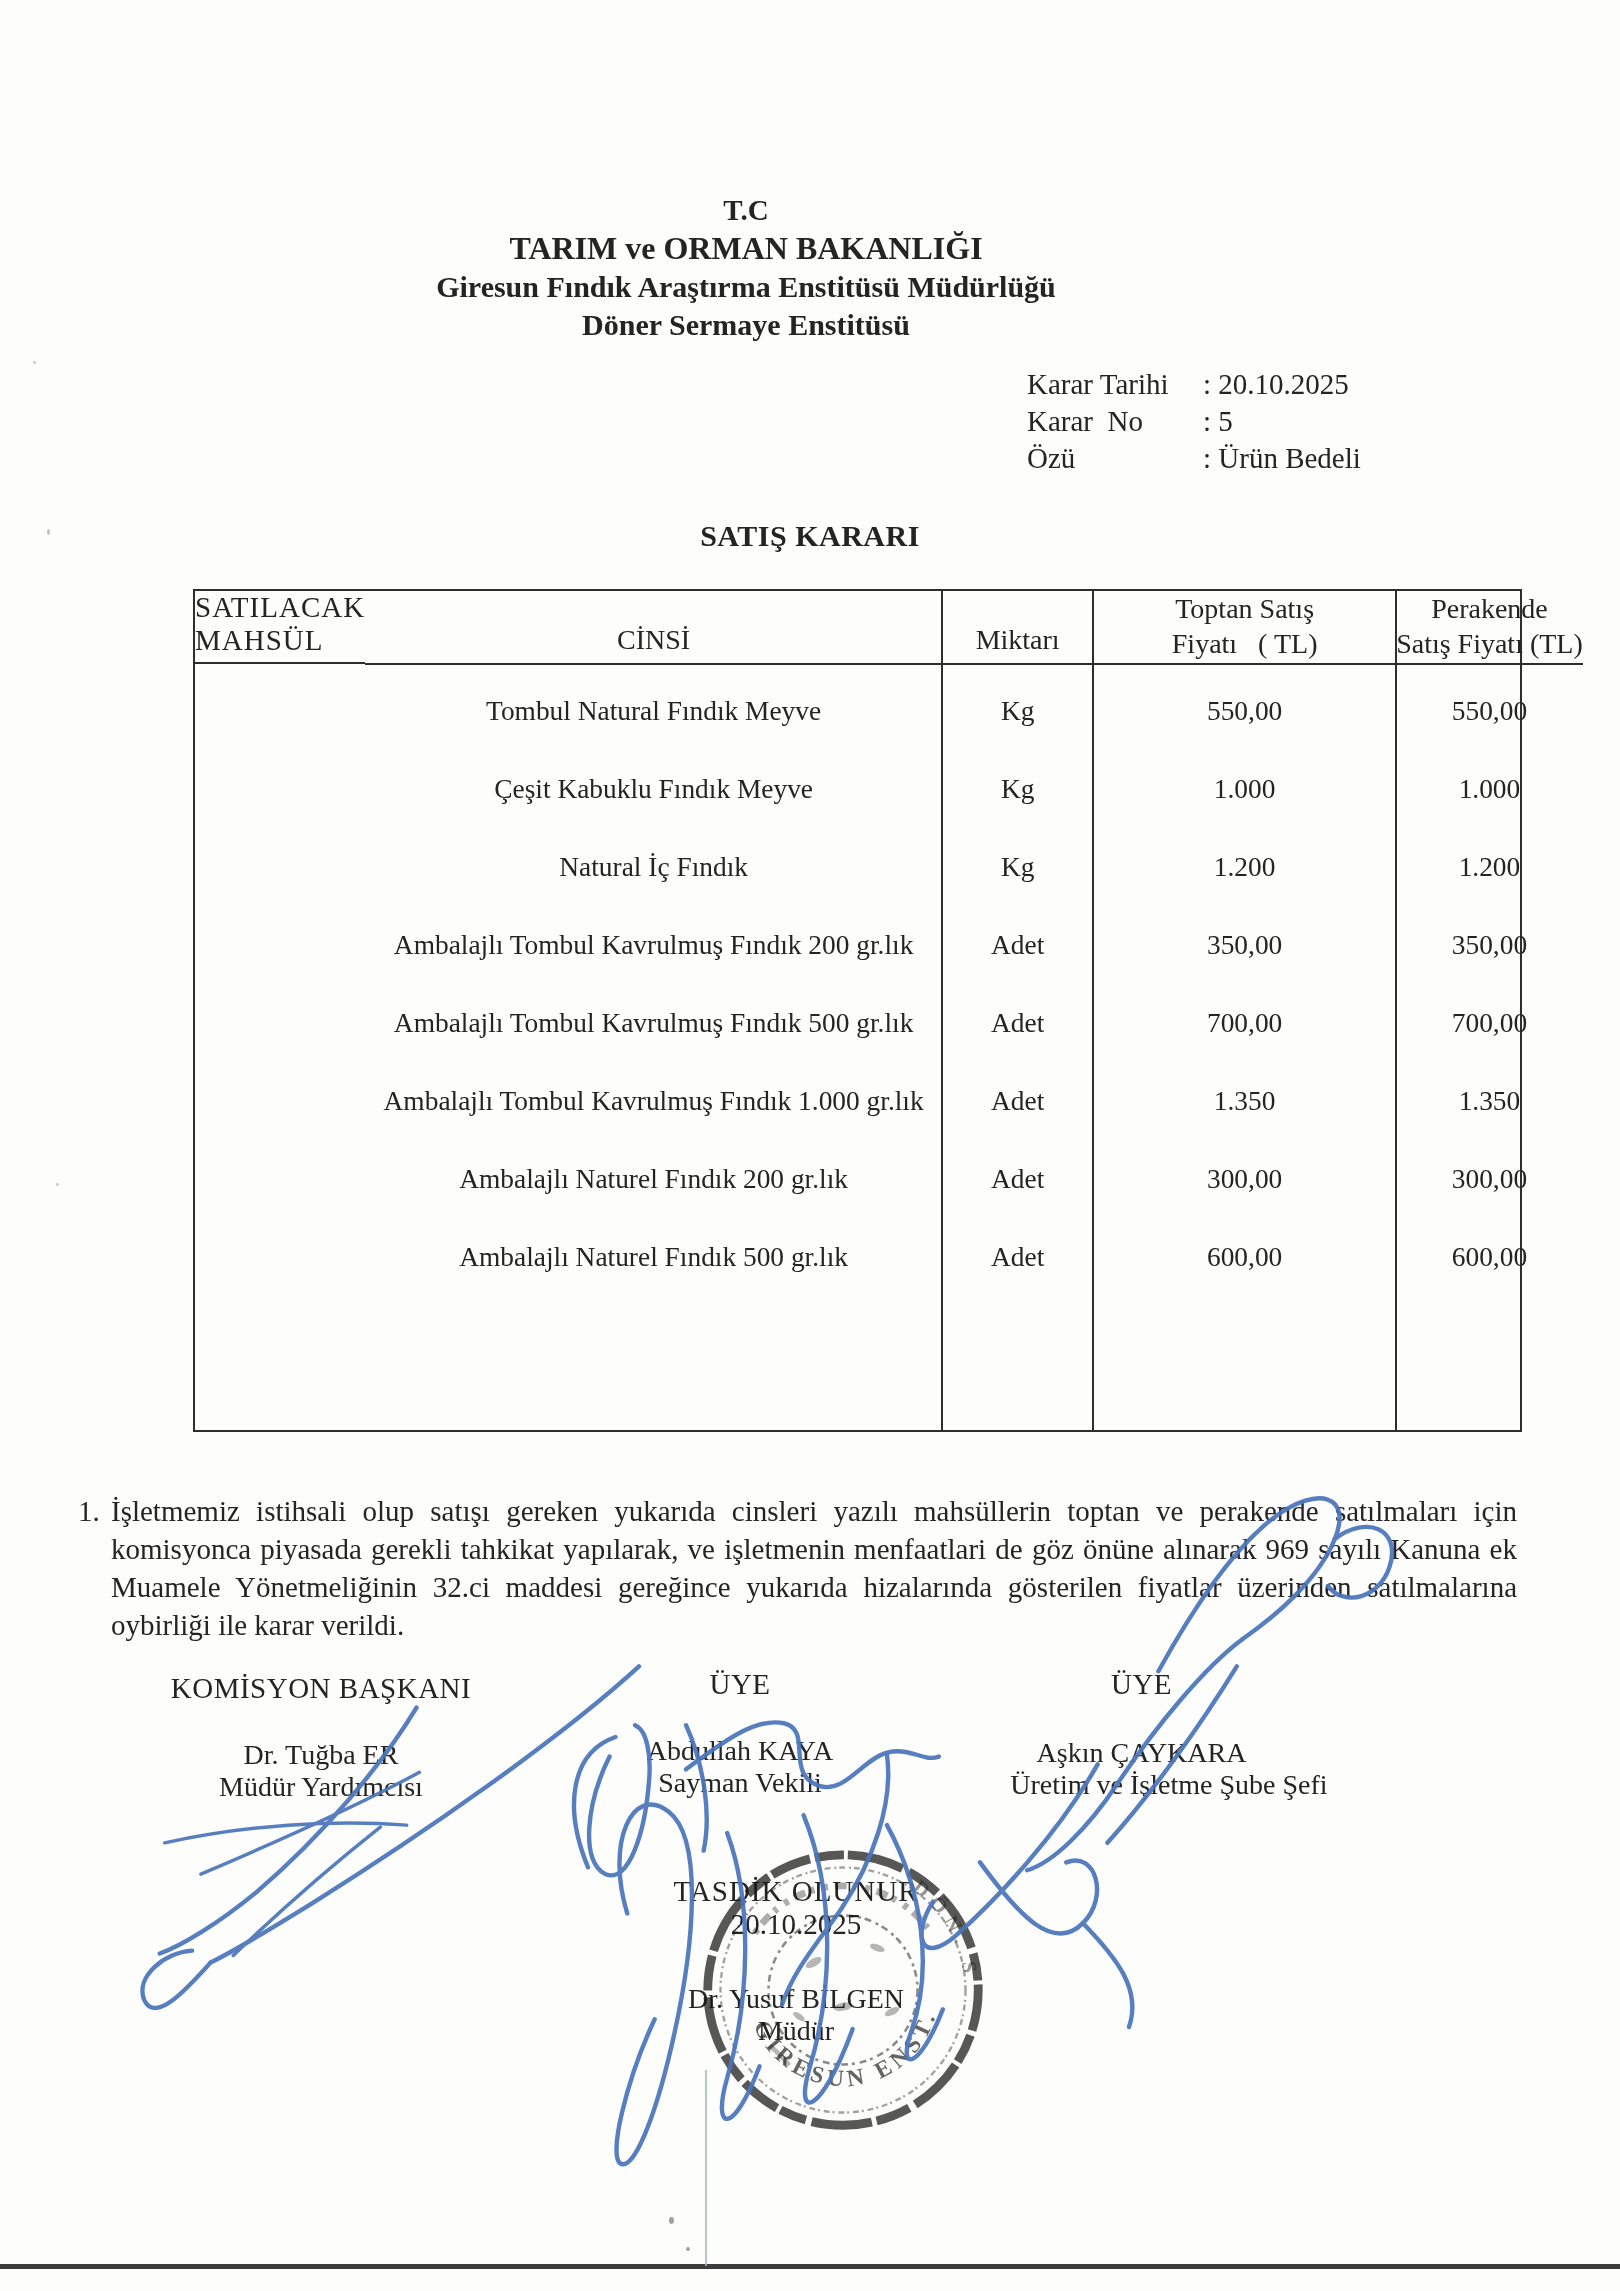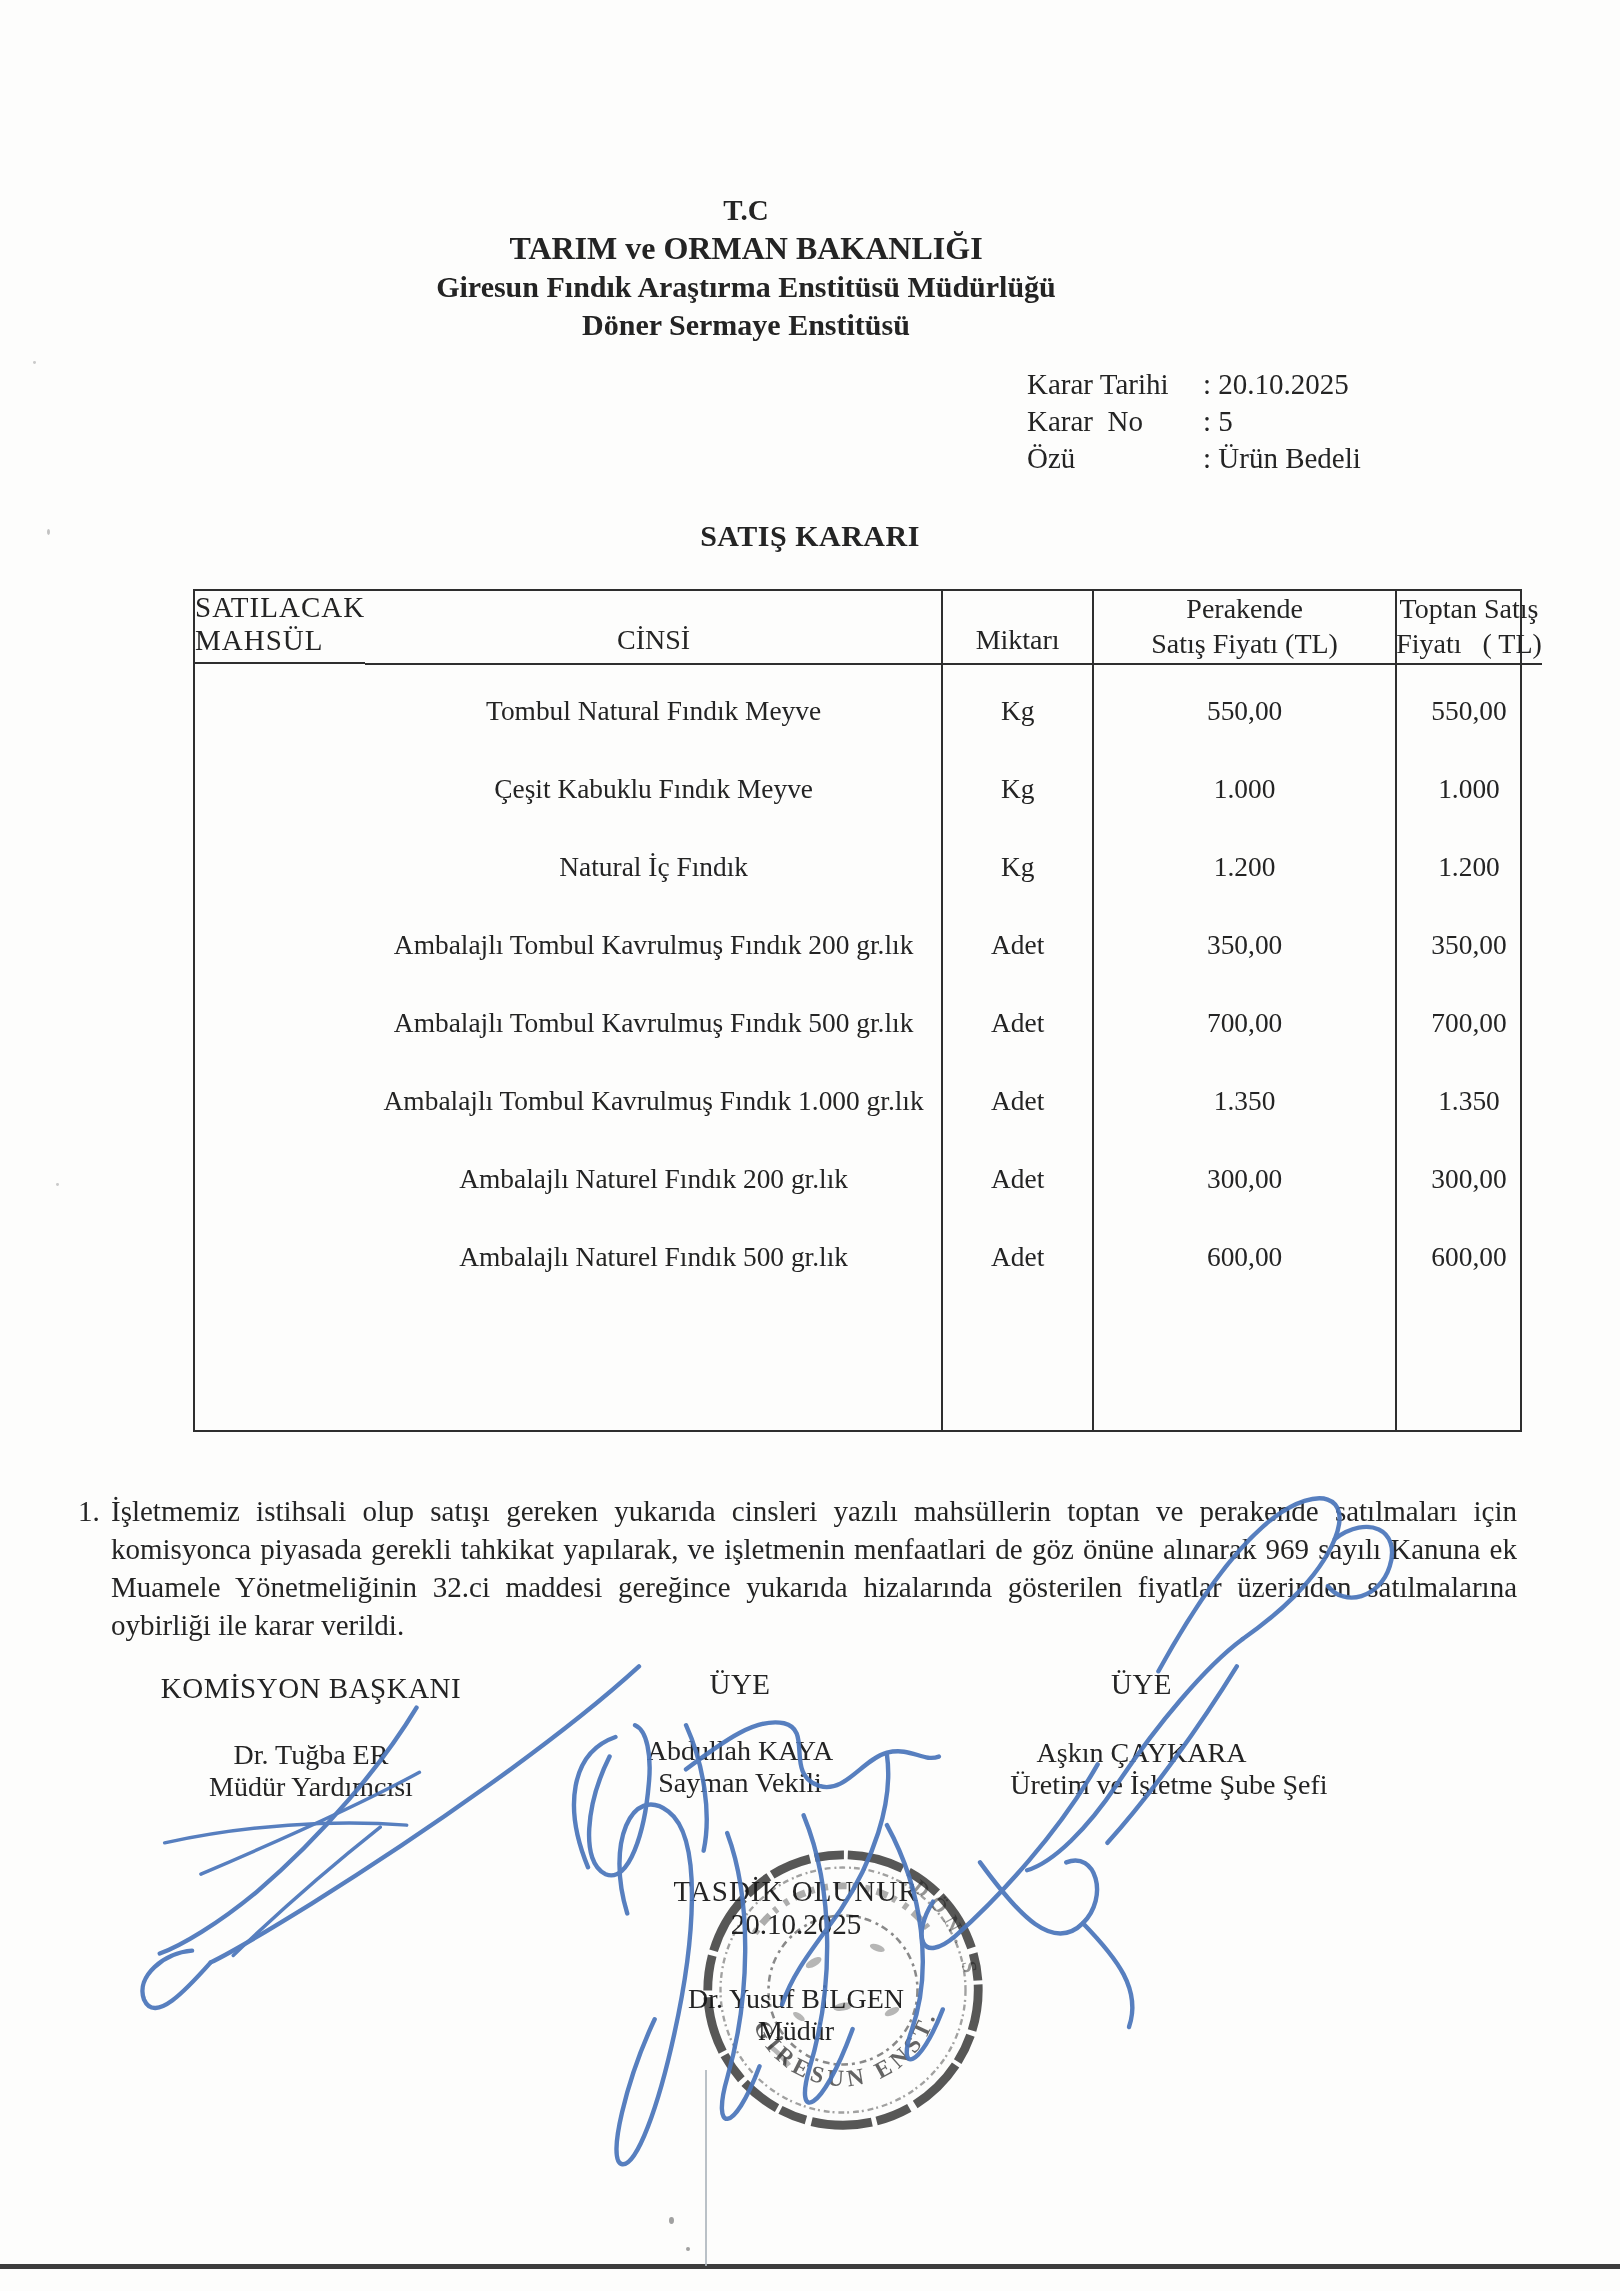--- a/index.html
+++ b/index.html
@@ -55,21 +55,21 @@
   
   .clause{left:78px;top:1492px;width:1439px;font-size:29px;line-height:38px;}
   .clause-num{position:absolute;left:0;top:0;}
   .clause-text{margin-left:33px;text-align:justify;}
 
   
   .sigblk{text-align:center;}
   .sig-title{font-size:29px;line-height:32px;letter-spacing:0.5px;}
   .sig-name{font-size:28px;line-height:32px;margin-top:35px;}
   .sig-role{font-size:28px;line-height:32px;}
-  .sig-a{left:115px;top:1672px;width:392px;}
+  .sig-a{left:125px;top:1672px;width:392px;}
   .sig-b{left:549px;top:1668px;width:382px;}
   .sig-c{left:931px;top:1668px;width:421px;}
   .sig-c .sig-name{margin-top:37px;}
   .sig-c .sig-role{position:relative;left:27.4px;}
 
   
   .approval{left:500px;top:1875px;width:592px;text-align:center;z-index:2;}
   .ap-l1{font-size:29px;line-height:33px;letter-spacing:1px;}
   .ap-date{font-size:29px;line-height:32px;}
   .ap-name{font-size:28px;line-height:32px;margin-top:43px;}
@@ -117,26 +117,26 @@
     <div class="t-caption">SATILACAK MAHSÜL</div>
     <div class="t-gap"></div>
     <div class="t-cols">
       <div class="vline v1"></div>
       <div class="vline v2"></div>
       <div class="vline v3"></div>
       <div class="t-head">
         <div class="hc">CİNSİ</div>
         <div class="hc">Miktarı</div>
         <div class="hc two">
+          <span>Toptan Satış</span>
+          <span>Fiyatı   ( TL)</span>
+        </div>
+        <div class="hc two">
           <span>Perakende</span>
           <span>Satış Fiyatı (TL)</span>
-        </div>
-        <div class="hc two">
-          <span>Toptan Satış</span>
-          <span>Fiyatı   ( TL)</span>
         </div>
       </div>
       <div class="t-body">
         <div class="t-row">
           <div class="c1">Tombul Natural Fındık Meyve</div>
           <div>Kg</div>
           <div>550,00</div>
           <div>550,00</div>
         </div>
         <div class="t-row">

